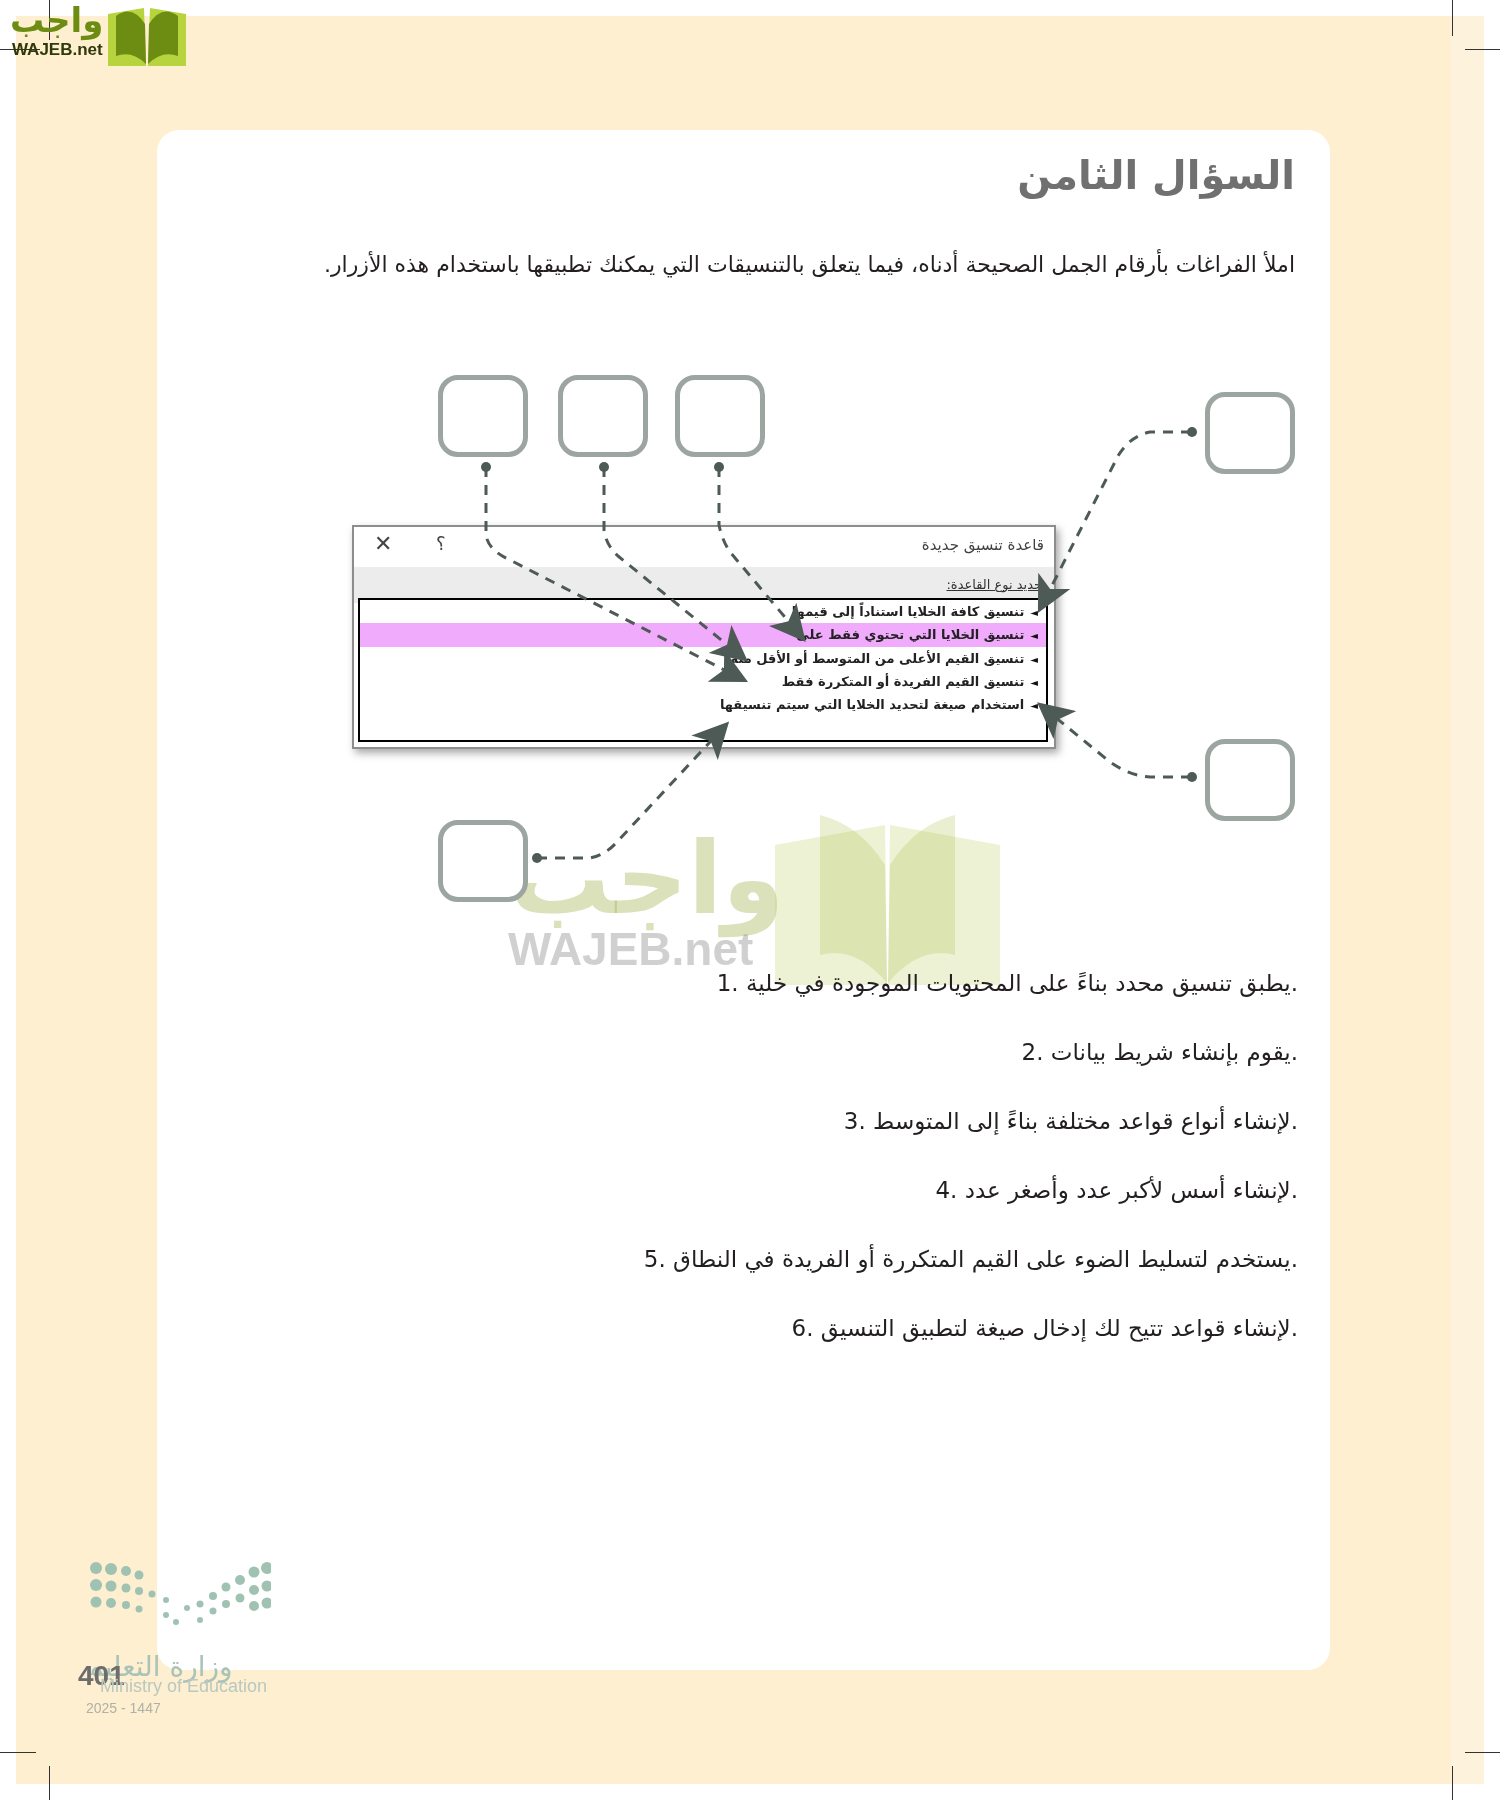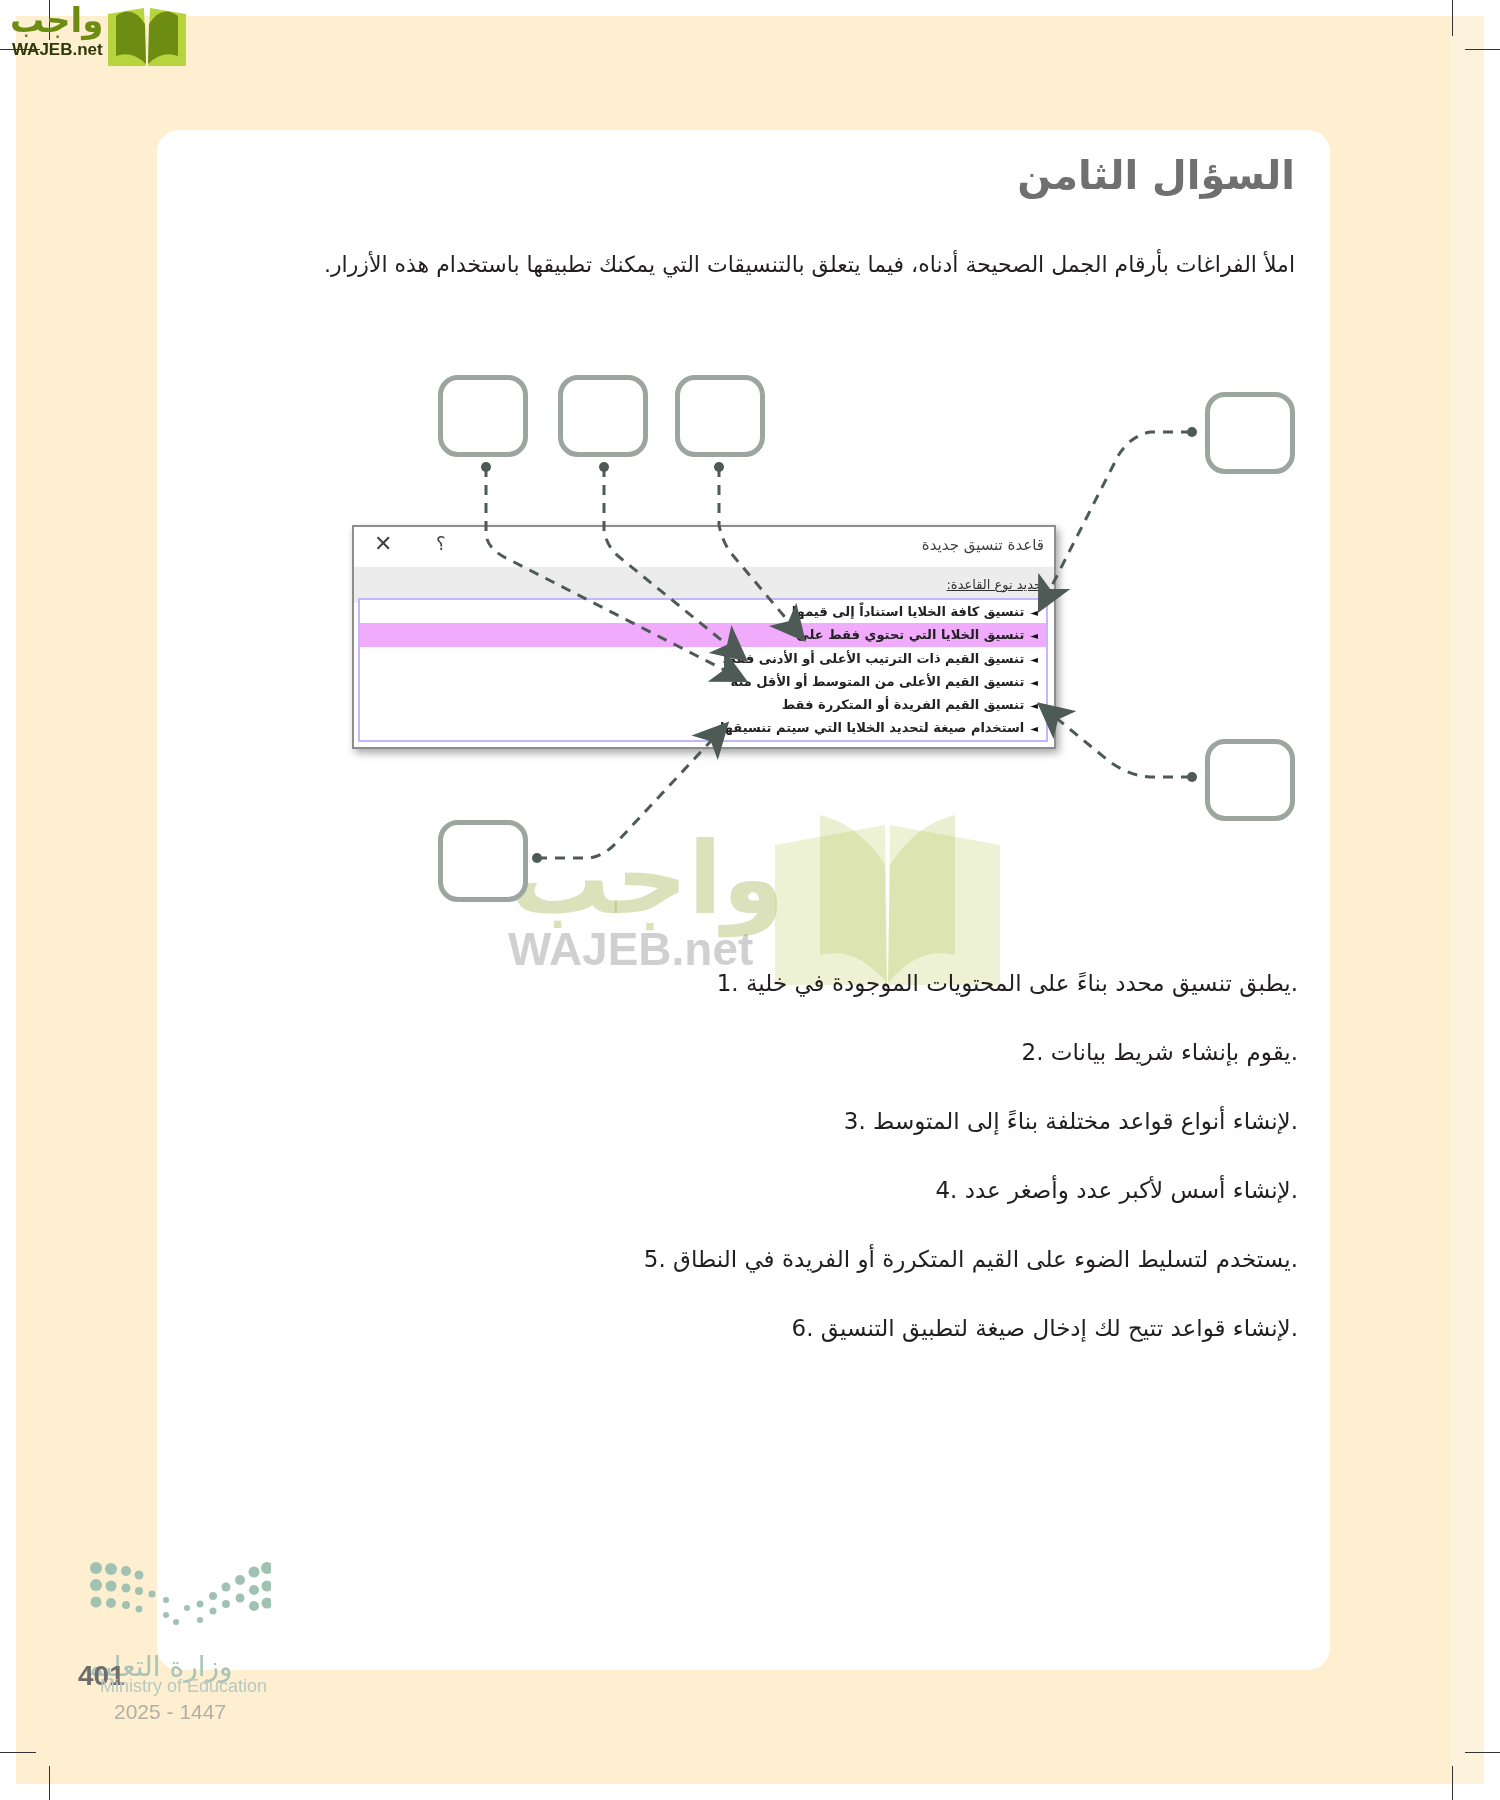--- a/index.html
+++ b/index.html
@@ -45,21 +45,21 @@
   .dlg-close { position:absolute; left:20px; top:4px; font-size:22px; color:#444; }
   .dlg-band {
     position:absolute; left:0; right:0; top:40px; height:36px; background:#ececec;
   }
   .dlg-label {
     position:absolute; right:8px; top:50px; font-size:13px; color:#333; direction:rtl;
     text-decoration:underline; text-decoration-thickness:1px;
   }
   .dlg-list {
     position:absolute; left:4px; right:6px; top:71px; height:140px;
-    border:2px solid #c4b5fd; background:#fff;
+    border:2px solid #000000; background:#fff;
   }
   .dlg-row {
     height:23.3px; line-height:23px; font-size:13px; color:#222;
     direction:rtl; text-align:right; padding-right:8px; font-weight:bold;
   }
   .dlg-row.selected { background:#f0abfc; }
   .dlg-row .tri { font-size:10px; margin-left:6px; color:#111; }
   svg.connectors { position:absolute; left:0; top:0; width:1500px; height:1800px; pointer-events:none; }
   .wm-text {
     position:absolute; left:510px; top:820px; font-size:100px; font-weight:bold;
@@ -84,23 +84,22 @@
   .page-num {
     position:absolute; left:78px; top:1660px; font-size:28px; font-weight:bold; color:#6d6d6d;
     font-family:"Liberation Sans", sans-serif;
   }
   .moe-en {
     position:absolute; left:86px; top:1676px; font-size:18px; color:#b9c8c0;
     font-family:"Liberation Sans", sans-serif;
     margin-left:14px;
   }
   .moe-year {
-    position:absolute; left:86px; top:1700px; font-size:21px; color:#b0b0a8;
-    font-family:"Liberation Sans", sans-serif;
-    margin-left:28px;
+    position:absolute; left:86px; top:1700px; font-size:14px; color:#b0b0a8;
+    font-family:"Liberation Sans", sans-serif;
   }
 </style>
 </head>
 <body>
 
 <div class="page-bg"></div>
 <div class="right-strip"></div>
 
 <div class="crop" style="left:0;top:49px;width:40px;height:1px;"></div>
 <div class="crop" style="left:49px;top:0;width:1px;height:40px;"></div>
@@ -138,21 +137,20 @@
   <div class="dlg-titlebar">
     <span class="dlg-title">قاعدة تنسيق جديدة</span>
     <span class="dlg-help">؟</span>
     <span class="dlg-close">✕</span>
   </div>
   <div class="dlg-band"></div>
   <div class="dlg-label">تحديد نوع القاعدة:</div>
   <div class="dlg-list">
     <div class="dlg-row"><span class="tri">◄</span><span>تنسيق كافة الخلايا استناداً إلى قيمها</span></div>
     <div class="dlg-row selected"><span class="tri">◄</span><span>تنسيق الخلايا التي تحتوي فقط على</span></div>
-    <div class="dlg-row"><span class="tri">◄</span><span>تنسيق القيم ذات الترتيب الأعلى أو الأدنى فقط</span></div>
     <div class="dlg-row"><span class="tri">◄</span><span>تنسيق القيم الأعلى من المتوسط أو الأقل منه</span></div>
     <div class="dlg-row"><span class="tri">◄</span><span>تنسيق القيم الفريدة أو المتكررة فقط</span></div>
     <div class="dlg-row"><span class="tri">◄</span><span>استخدام صيغة لتحديد الخلايا التي سيتم تنسيقها</span></div>
   </div>
 </div>
 
 <div class="box" style="left:438px;top:375px;"></div>
 <div class="box" style="left:558px;top:375px;"></div>
 <div class="box" style="left:675px;top:375px;"></div>
 <div class="box" style="left:1205px;top:392px;"></div>

